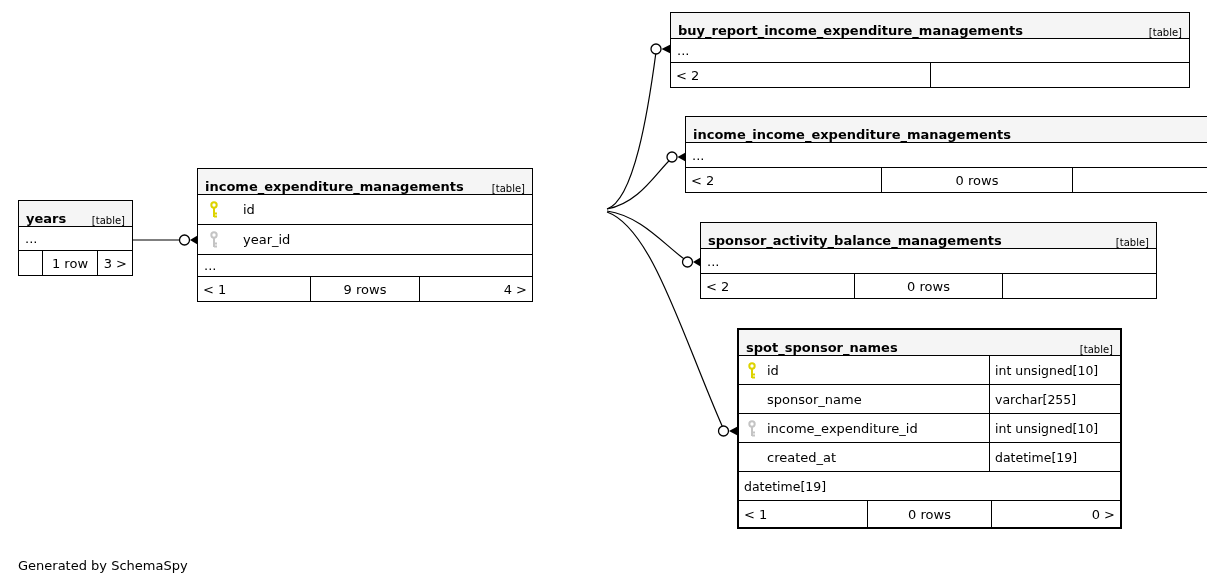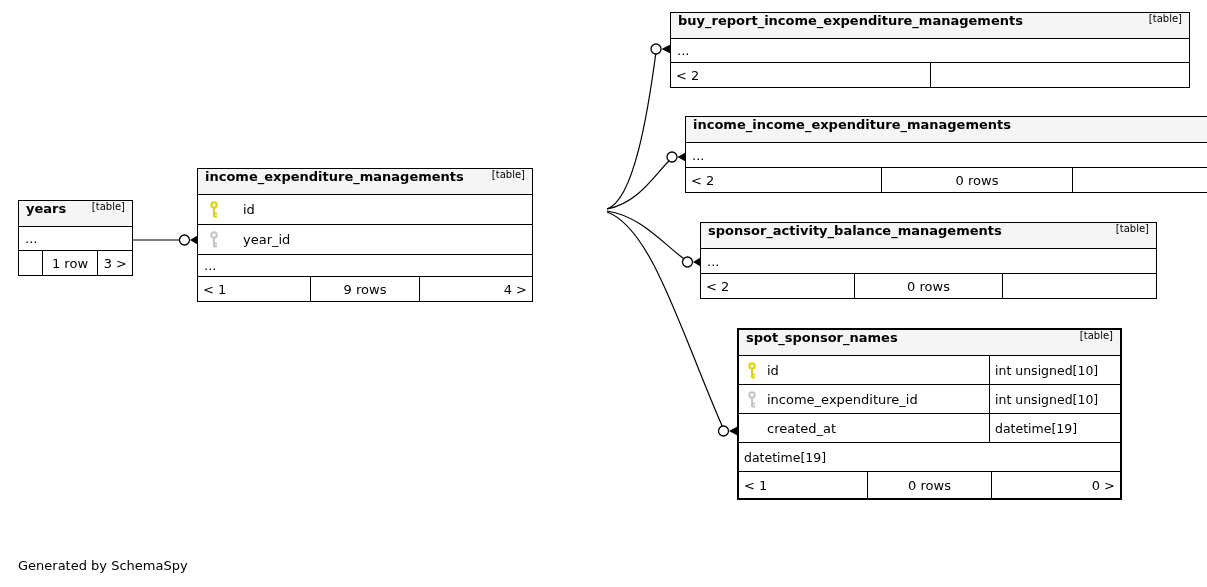--- a/index.html
+++ b/index.html
@@ -2,21 +2,21 @@
 <html><head>
 <meta charset="utf-8">
 <style>
   html,body{margin:0;padding:0;background:#fff;}
   #canvas{position:relative;width:1207px;height:587px;background:#fff;overflow:hidden;
           font-family:"DejaVu Sans","Liberation Sans",sans-serif;color:#000;}
   #edges{position:absolute;left:0;top:0;width:1207px;height:587px;}
   .tbl{position:absolute;background:#fff;border:1px solid #000;box-sizing:border-box;font-size:13px;}
   .tbl.thick{border-width:2px;}
   .hdr{height:26px;box-sizing:border-box;border-bottom:1px solid #000;background:#f5f5f5;
-       display:flex;justify-content:space-between;align-items:flex-start;padding:0 7px;}
+       display:flex;justify-content:space-between;align-items:flex-end;padding:0 7px;}
   .tname{font-weight:bold;white-space:nowrap;}
   .badge{font-weight:normal;font-size:10px;white-space:nowrap;margin-left:10px;}
   .row{box-sizing:border-box;border-bottom:1px solid #000;display:flex;align-items:center;}
   .row.dots{padding-left:6px;}
   .kcell{display:inline-flex;align-items:center;box-sizing:border-box;height:100%;flex:0 0 auto;}
   .k45{width:45px;padding-left:11px;}
   .k28{width:28px;padding-left:8px;}
   .cname{white-space:nowrap;}
   .namecell{flex:0 0 251px;display:flex;align-items:center;height:100%;
             box-sizing:border-box;border-right:1px solid #000;}
@@ -165,20 +165,27 @@
               <circle cx="5" cy="4" r="2.7" fill="none" stroke="#ddd300" stroke-width="2"></circle>
               <path d="M5,6.7 V16 M5,12.5 H8 M5,15.5 H8" stroke="#ddd300" stroke-width="2" fill="none"></path>
             </svg>
         </span>
         <span class="cname">id</span>
       </span>
       <span class="typecell">int unsigned[10]</span>
     </div>
     <div class="row" style="height:29px;">
       <span class="namecell">
+        <span class="kcell k28"></span>
+        <span class="cname">sponsor_name</span>
+      </span>
+      <span class="typecell">varchar[255]</span>
+    </div>
+    <div class="row" style="height:29px;">
+      <span class="namecell">
         <span class="kcell k28">
           <svg width="10" height="17" viewBox="0 0 10 17">
               <circle cx="5" cy="4" r="2.7" fill="none" stroke="#c4c4c4" stroke-width="2"></circle>
               <path d="M5,6.7 V16 M5,12.5 H8 M5,15.5 H8" stroke="#c4c4c4" stroke-width="2" fill="none"></path>
             </svg>
         </span>
         <span class="cname">income_expenditure_id</span>
       </span>
       <span class="typecell">int unsigned[10]</span>
     </div>

